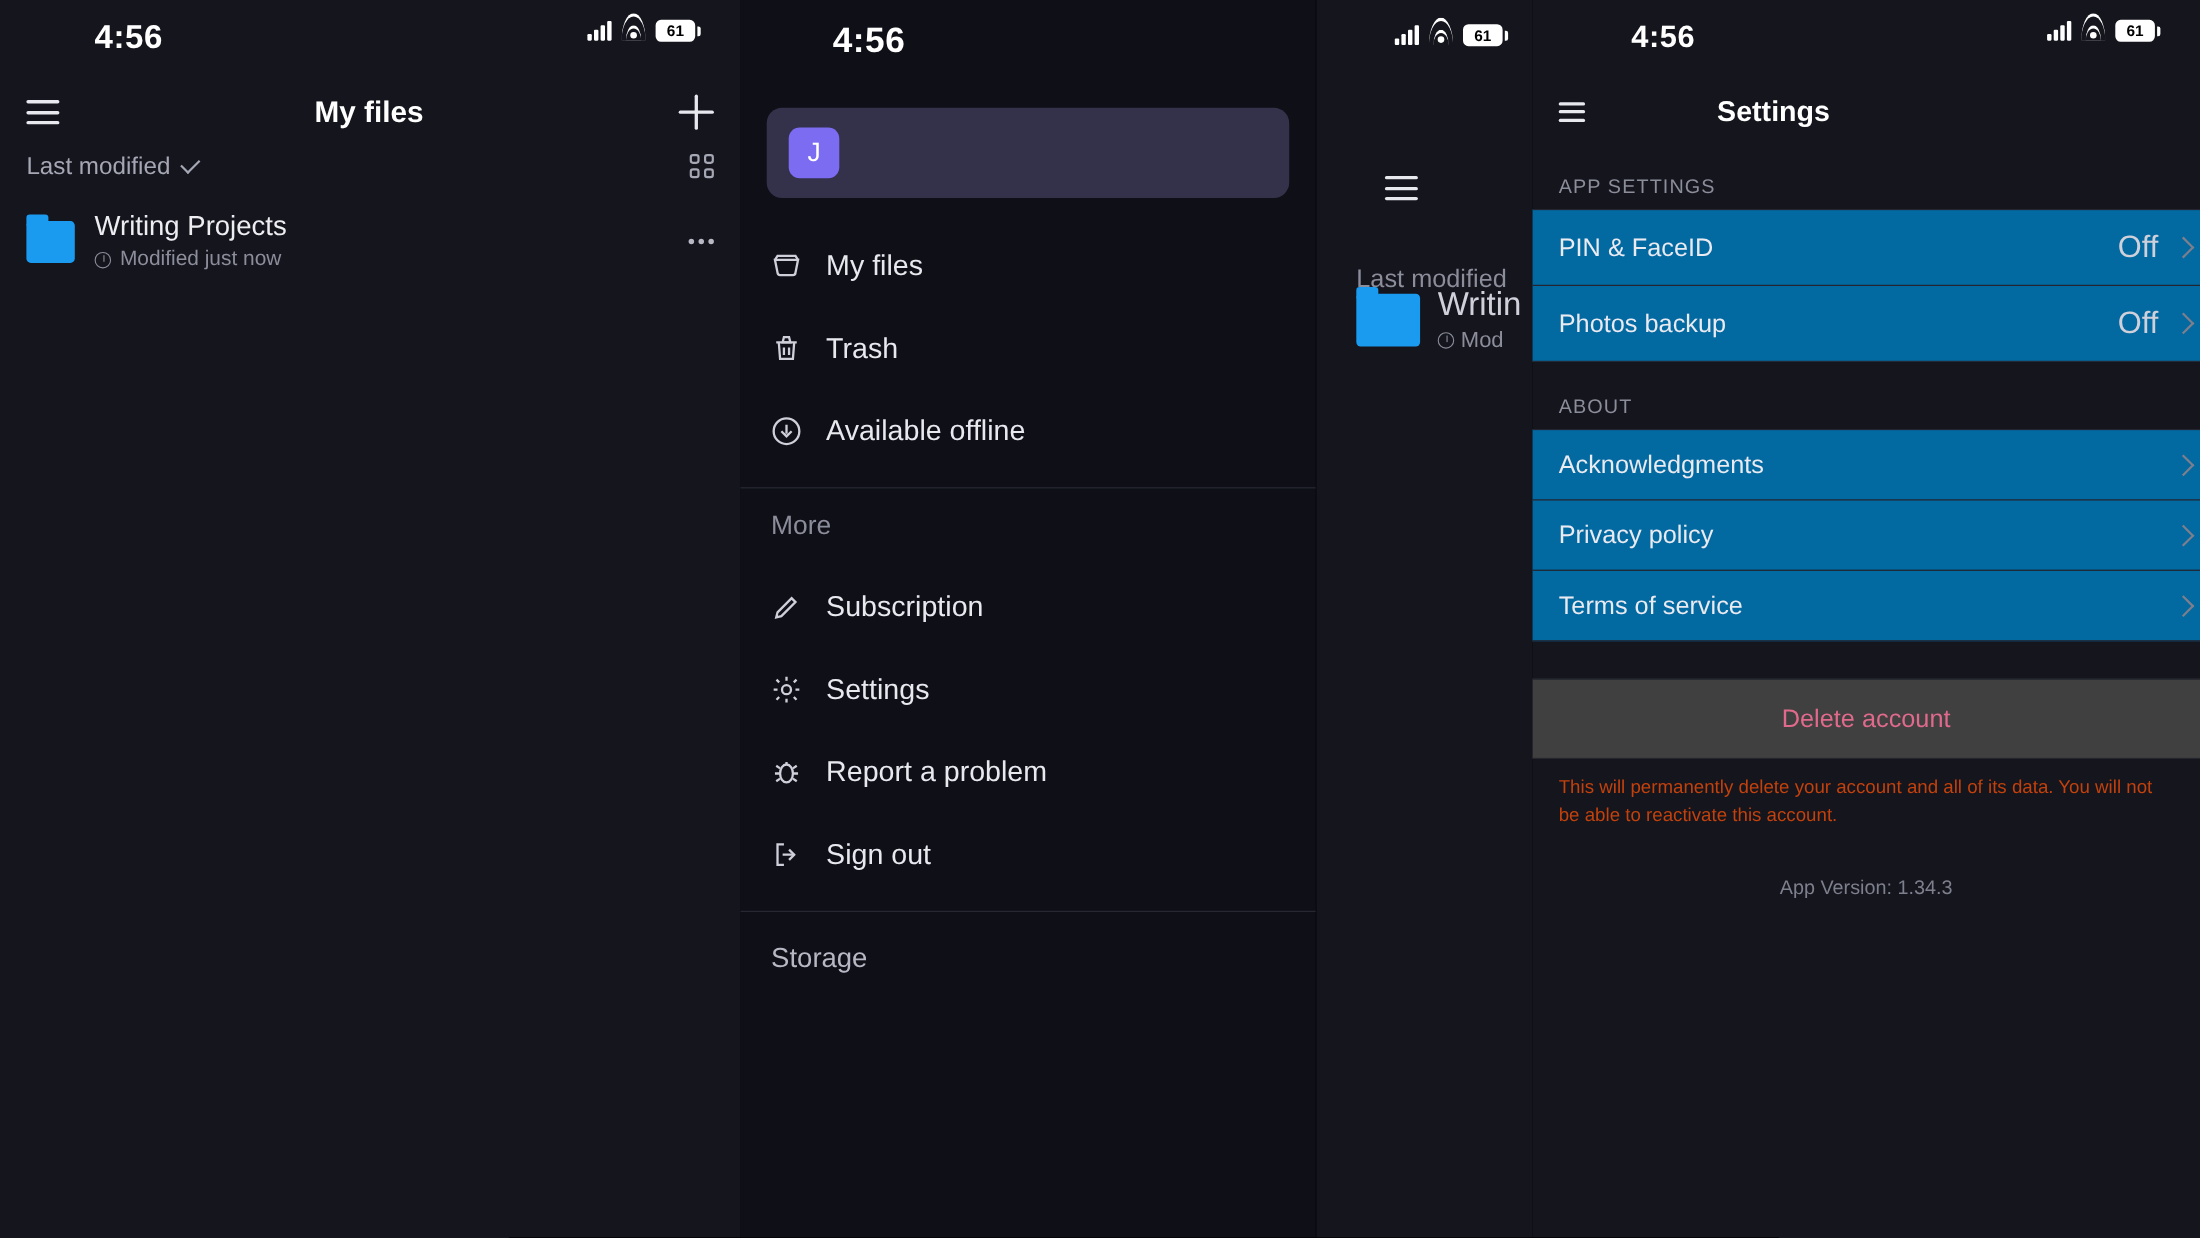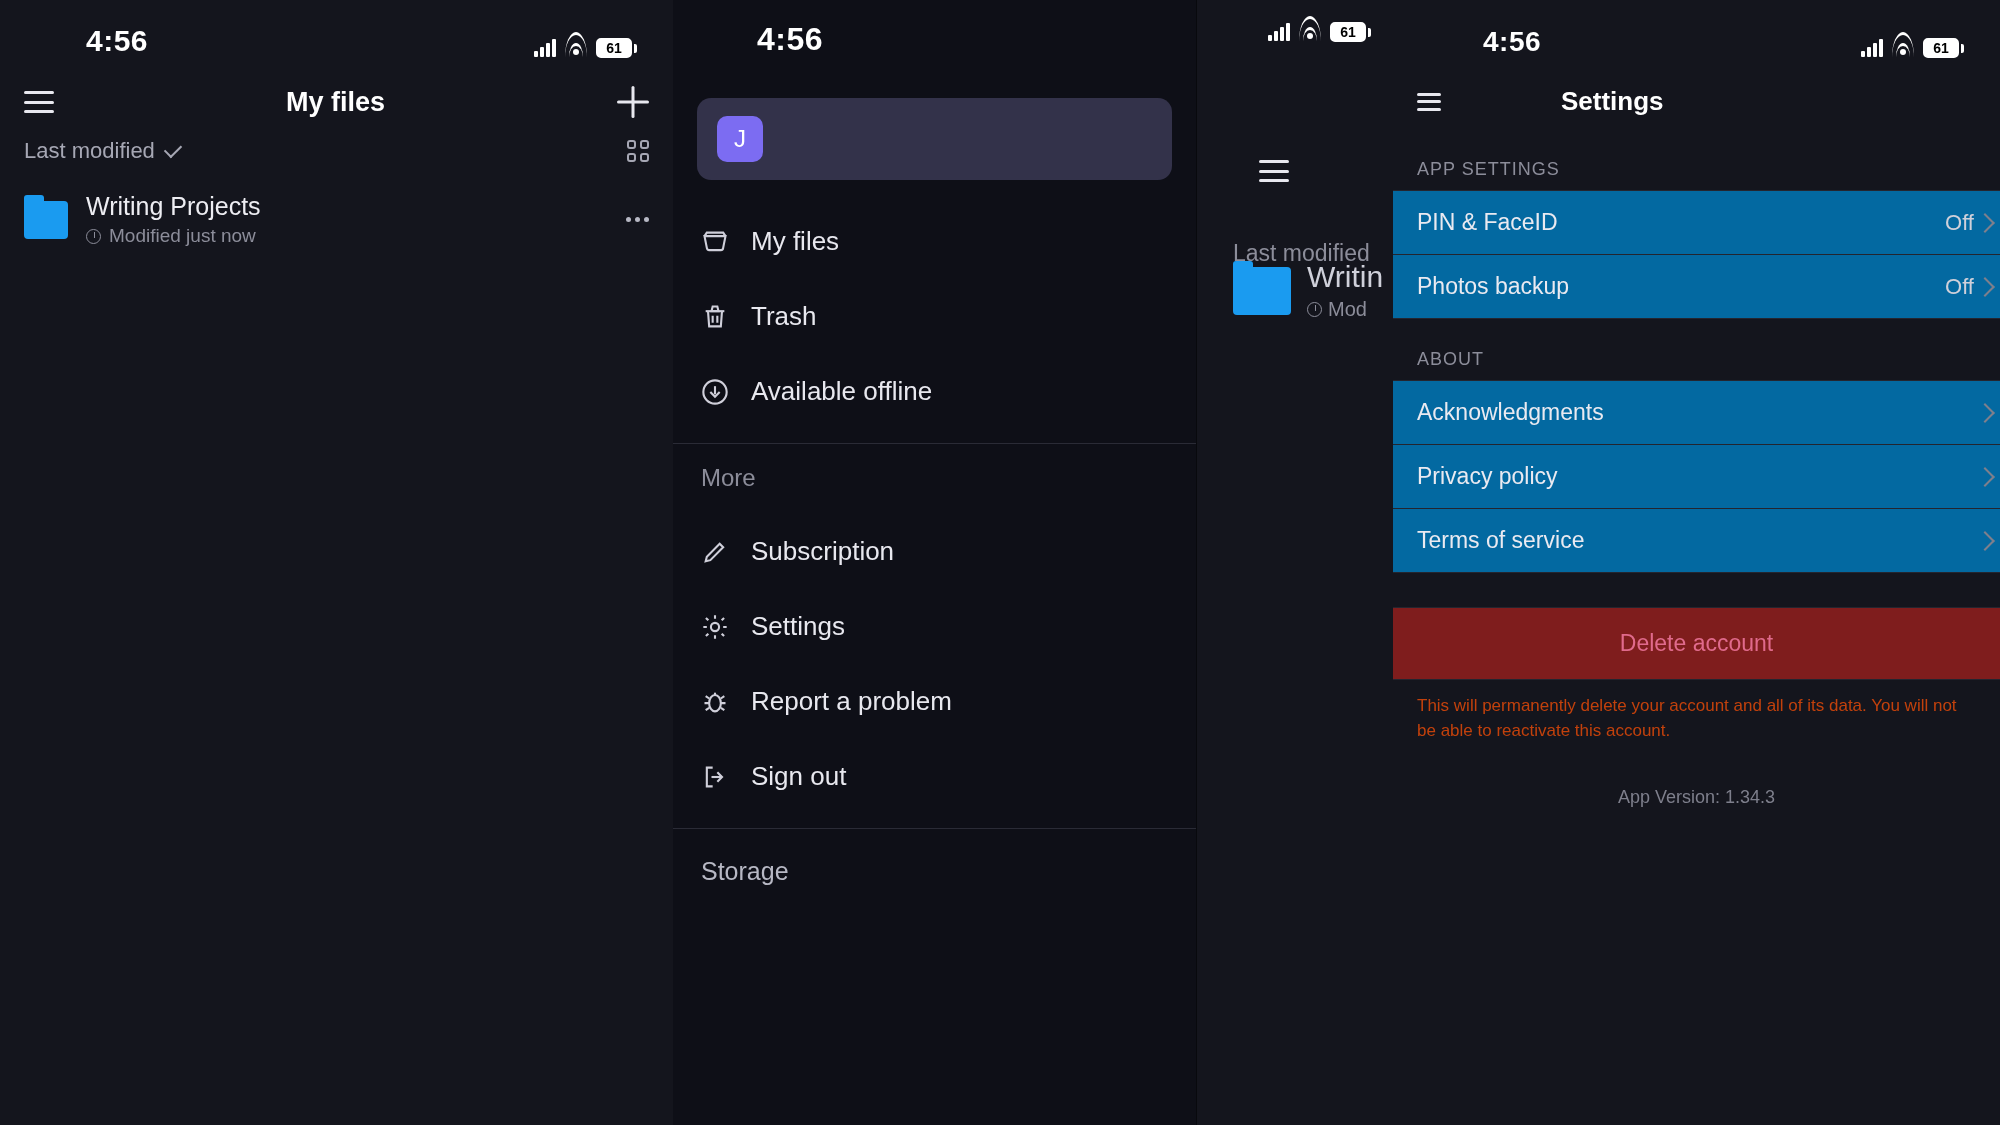--- a/index.html
+++ b/index.html
@@ -4,21 +4,21 @@
 <style>
   * { box-sizing: border-box; margin: 0; padding: 0; }
   html, body { width: 2000px; height: 1125px; background: #000; font-family: -apple-system, "SF Pro Display", "Helvetica Neue", Arial, sans-serif; color: #fff; }
   .screens { display: flex; width: 2000px; height: 1125px; }
   .screen { position: relative; height: 100%; background: #14151d; overflow: hidden; }
   .screen.a { width: 673px; }
   .screen.b { width: 720px; background: #14151d; }
   .screen.c { width: 607px; }
 
   
-  .statusbar { display: flex; align-items: flex-end; justify-content: space-between; padding: 18px 28px 8px 28px; height: 66px; }
+  .statusbar { display: flex; align-items: flex-start; justify-content: space-between; padding: 18px 28px 8px 28px; height: 66px; }
   .statusbar .time { font-size: 30px; font-weight: 600; letter-spacing: 0.5px; padding-left: 58px; }
   .statusbar.b .time { font-size: 32px; padding-left: 84px; }
   .statusbar.c .time { font-size: 28px; padding-left: 62px; }
   .status-icons { display: flex; align-items: center; gap: 8px; padding-right: 8px; }
   .bars { display: flex; align-items: flex-end; gap: 2px; height: 18px; }
   .bars span { width: 4px; background: #fff; border-radius: 1px; }
   .bars span:nth-child(1){height:6px}
   .bars span:nth-child(2){height:10px}
   .bars span:nth-child(3){height:14px}
   .bars span:nth-child(4){height:18px}
@@ -78,25 +78,25 @@
   .peek-name{font-size:30px;color:#cfd0da;}
   .peek-sub{font-size:20px;color:#8c8d9a;display:flex;gap:6px;align-items:center;margin-top:4px;}
 
   
   .c-header{display:flex;align-items:center;gap:120px;padding:20px 24px 12px;}
   .c-title{font-size:26px;font-weight:600;}
   .group-label{color:#8c8d9a;font-size:18px;letter-spacing:1px;padding:30px 24px 10px;}
   .setrow{display:flex;align-items:center;justify-content:space-between;padding:18px 8px 18px 24px;border-top:1px solid #24252f;background:#0369a1;}
   .setrow:last-of-type{border-bottom:1px solid #24252f;}
   .setrow .label{font-size:23px;color:#eaeaf1;}
-  .setrow .value{font-size:22px;color:#cfd0da;margin-left:auto;margin-right:4px;}
+  .setrow .value{font-size:28px;color:#cfd0da;margin-left:auto;margin-right:16px;}
   .arrow{width:14px;height:14px;border-top:2.5px solid #7e7f8c;border-right:2.5px solid #7e7f8c;transform:rotate(45deg);}
   .group{margin-top:0;}
   .solo{margin-top:34px;}
-  .danger{color:#e06a8c;text-align:center;padding:22px 0;font-size:23px;border-top:1px solid #24252f;border-bottom:1px solid #24252f;background:#7f1d1d;margin-top:34px;}
+  .danger{color:#e06a8c;text-align:center;padding:22px 0;font-size:23px;border-top:1px solid #24252f;border-bottom:1px solid #24252f;background:#404040;margin-top:34px;}
   .danger-note{color:#c2410c;font-size:17px;line-height:1.45;padding:14px 24px 0;}
   .version{color:#7e7f8c;text-align:center;font-size:18px;margin-top:44px;}
 </style>
 </head>
 <body>
 
 <div class="screens">
 
   <div class="screen a">
     <div class="statusbar">

